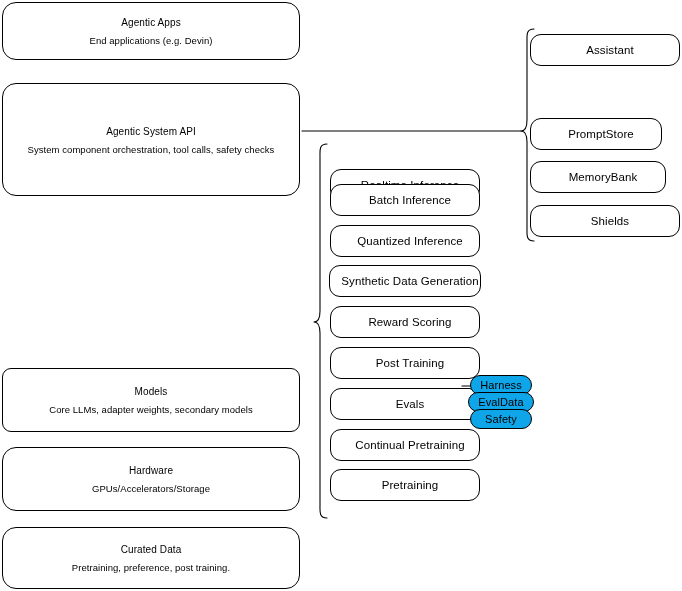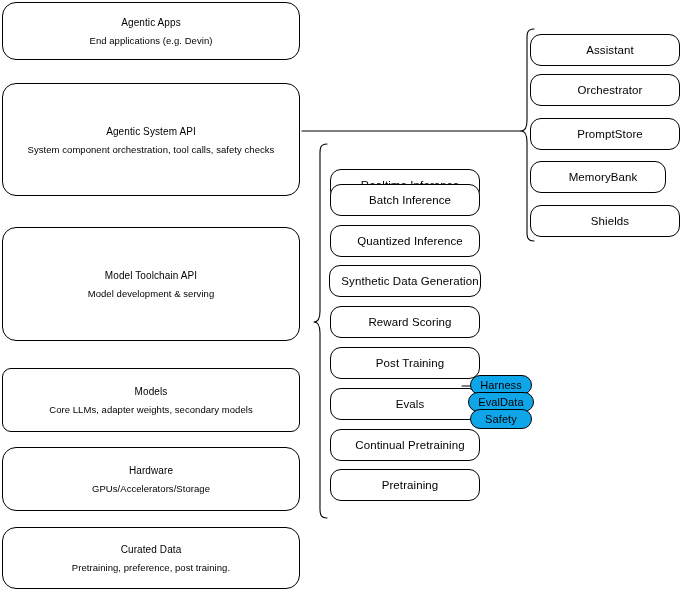--- a/index.html
+++ b/index.html
@@ -128,47 +128,40 @@
   <div class="node layer" style="left:2px; top:2px; width:298px; height:58px;">
     <div class="layer-title">Agentic Apps</div>
     <div class="layer-sub">End applications (e.g. Devin)</div>
   </div>
 
   <div class="node layer" style="left:2px; top:83px; width:298px; height:113px;">
     <div class="layer-title">Agentic System API</div>
     <div class="layer-sub">System component orchestration, tool calls, safety checks</div>
   </div>
 
-  <div class="node layer" style="left:2px; top:227px; width:298px; height:114px;">
-    <div class="layer-title">Model Toolchain API</div>
-    <div class="layer-sub">Model development &amp; serving</div>
-  </div>
 
   <div class="node layer" style="left:2px; top:368px; width:298px; height:64px;border-radius:9px;">
     <div class="layer-title">Models</div>
     <div class="layer-sub">Core LLMs, adapter weights, secondary models</div>
   </div>
 
   <div class="node layer" style="left:2px; top:447px; width:298px; height:64px;">
     <div class="layer-title">Hardware</div>
     <div class="layer-sub">GPUs/Accelerators/Storage</div>
   </div>
 
   <div class="node layer" style="left:2px; top:527px; width:298px; height:62px;">
     <div class="layer-title">Curated Data</div>
     <div class="layer-sub">Pretraining, preference, post training.</div>
   </div>
 
   <div class="node chip" style="left:530px; top:34px; width:150px; height:32px;">
     <span>Assistant</span>
   </div>
-  <div class="node chip" style="left:530px; top:74px; width:150px; height:32px;">
-    <span>Orchestrator</span>
-  </div>
-  <div class="node chip" style="left:530px; top:118px; width:150px; height:32px;">
+  <div class="node chip" style="left:530px; top:118px; width:132px; height:32px;">
     <span>PromptStore</span>
   </div>
   <div class="node chip" style="left:530px; top:161px; width:136px; height:32px;">
     <span>MemoryBank</span>
   </div>
   <div class="node chip" style="left:530px; top:205px; width:150px; height:32px;">
     <span>Shields</span>
   </div>
 
   <div class="node chip" style="left:330px; top:143px; width:150px; height:32px;margin-top:26px;">

